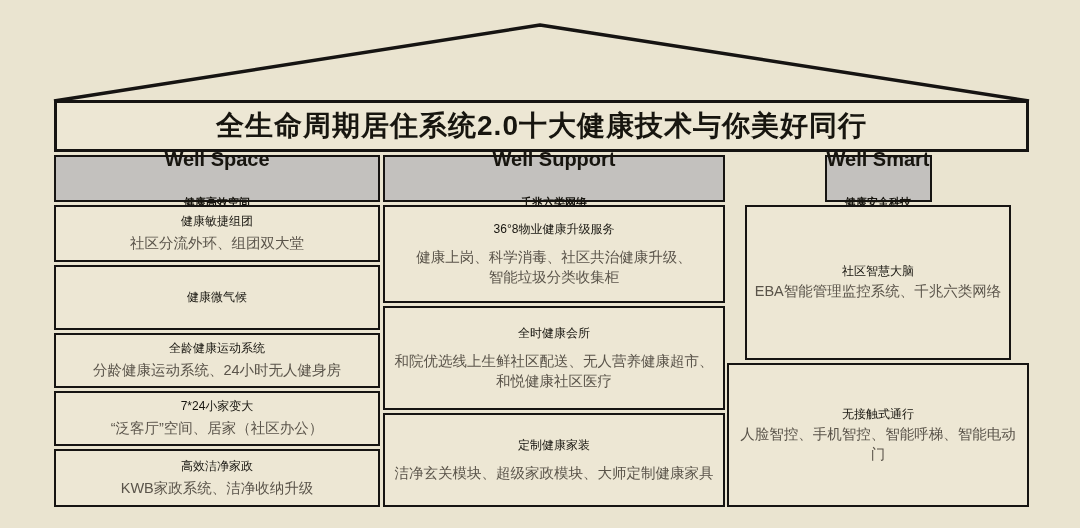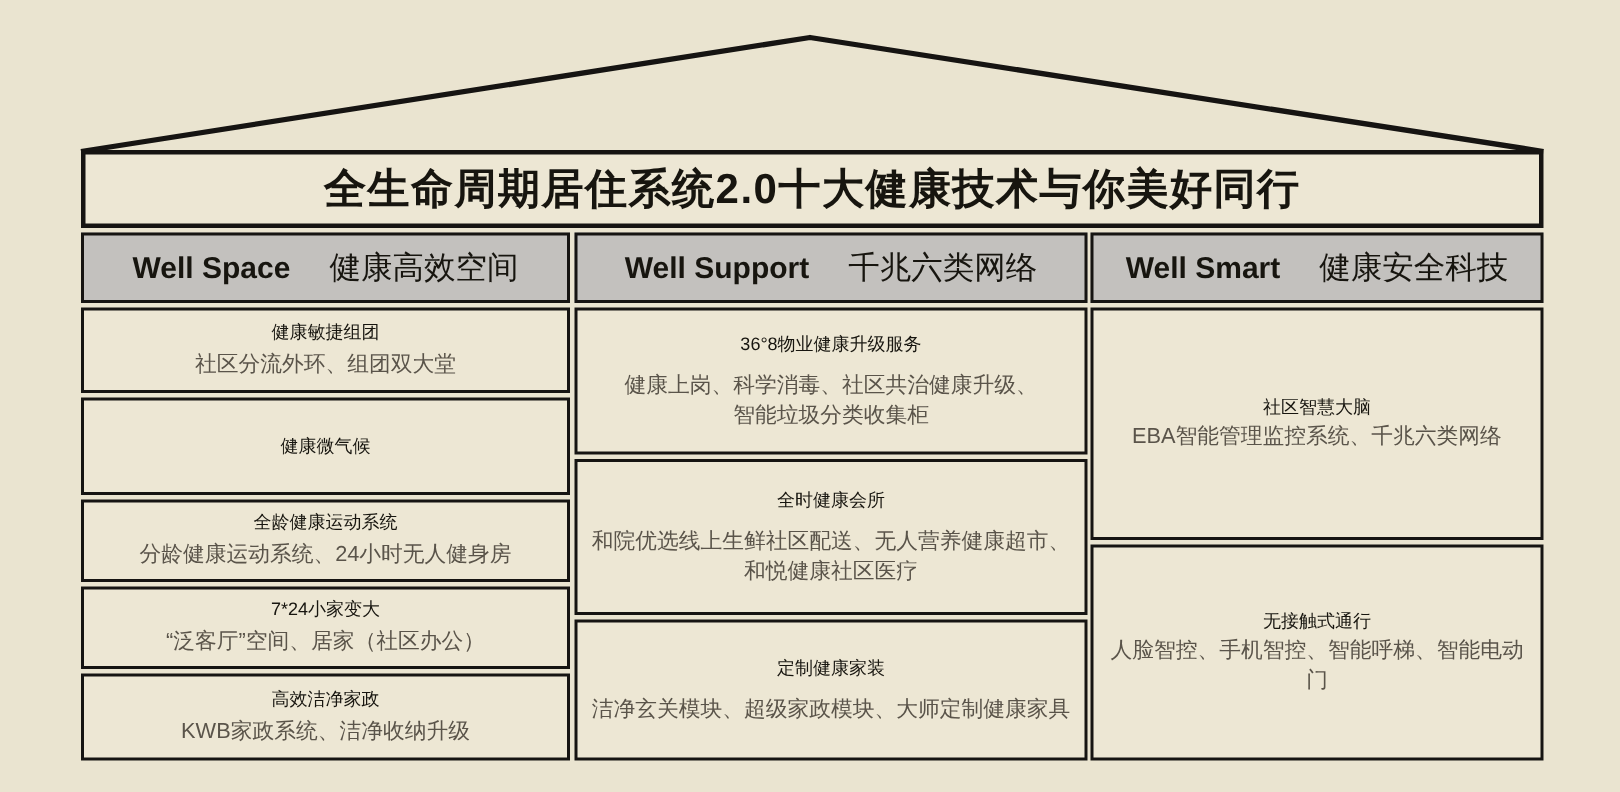--- a/index.html
+++ b/index.html
@@ -27,31 +27,31 @@
   }
   .title-bar .txt{
     font-size:28px;font-weight:bold;letter-spacing:1px;
   }
   .col{
     position:absolute;top:155px;
     display:flex;flex-direction:column;gap:3px;
   }
   .col1{left:54px;width:326px;}
   .col2{left:383px;width:342px;}
-  .col3{left:727px;width:302px;}
+  .col3{left:727px;width:302px;align-items:center;}
   .hdr{
     height:47px;flex:0 0 47px;
     background:var(--header-bg);
     border:2.5px solid var(--border);
-    display:flex;flex-direction:row;align-items:center;justify-content:center;
+    display:flex;flex-direction:column;align-items:center;justify-content:center;
     line-height:1.1;
     gap:26px;
   }
   .hdr-en{font-size:20px;font-weight:bold;}
-  .hdr-cn{font-size:21px;font-weight:normal;}
+  .hdr-cn{font-size:11px;font-weight:bold;}
   .cell{
     background:var(--cell-bg);
     border:2.5px solid var(--border);
     display:flex;flex-direction:column;align-items:center;justify-content:center;
     text-align:center;
     padding:2px 8px;
   }
   .col1 .cell{gap:4px;}
   .col2 .cell{gap:10px;}
   .col3 .cell{gap:2px;}

